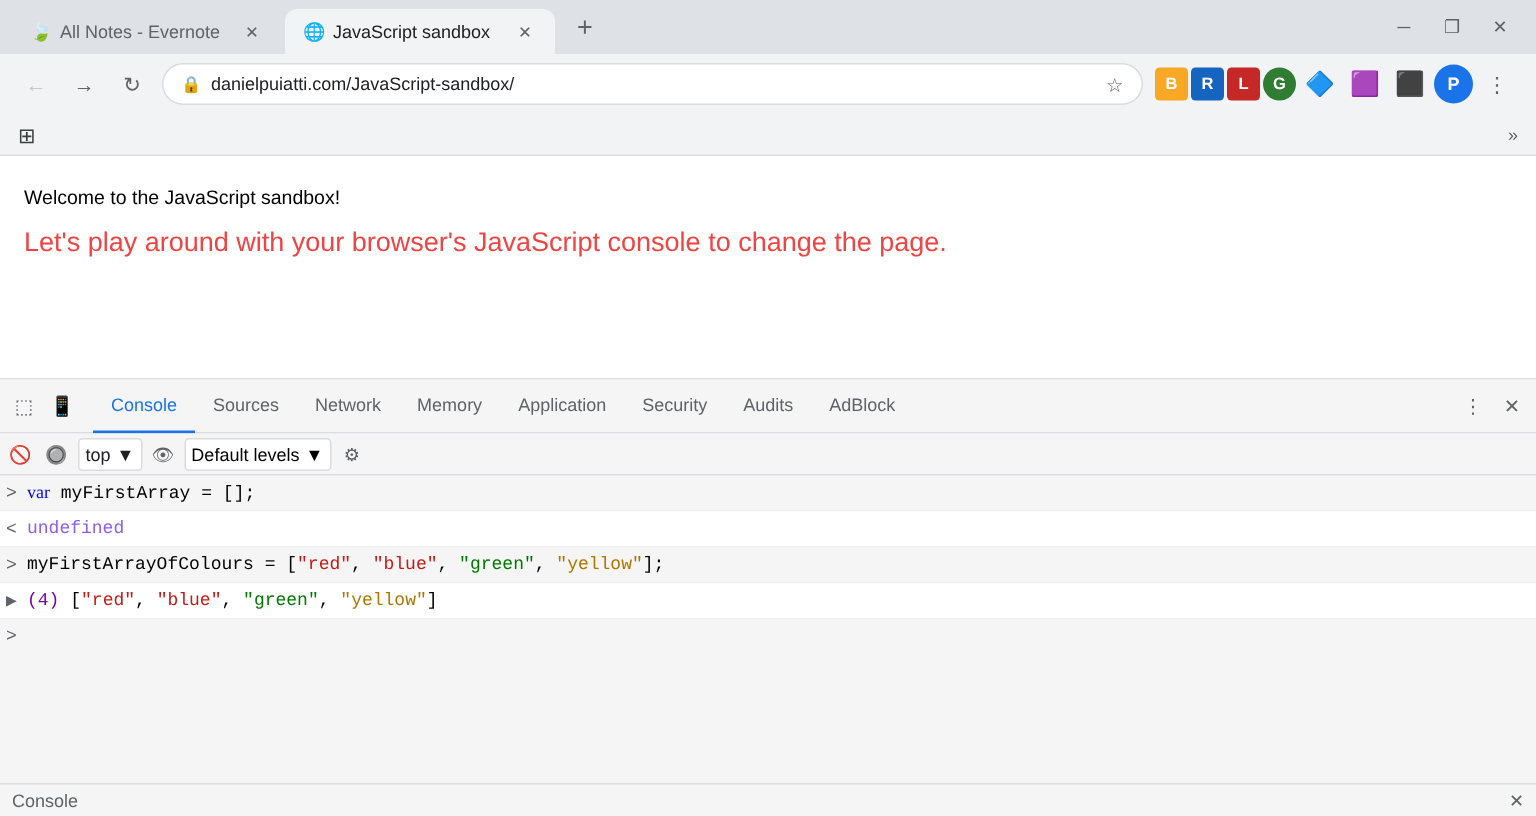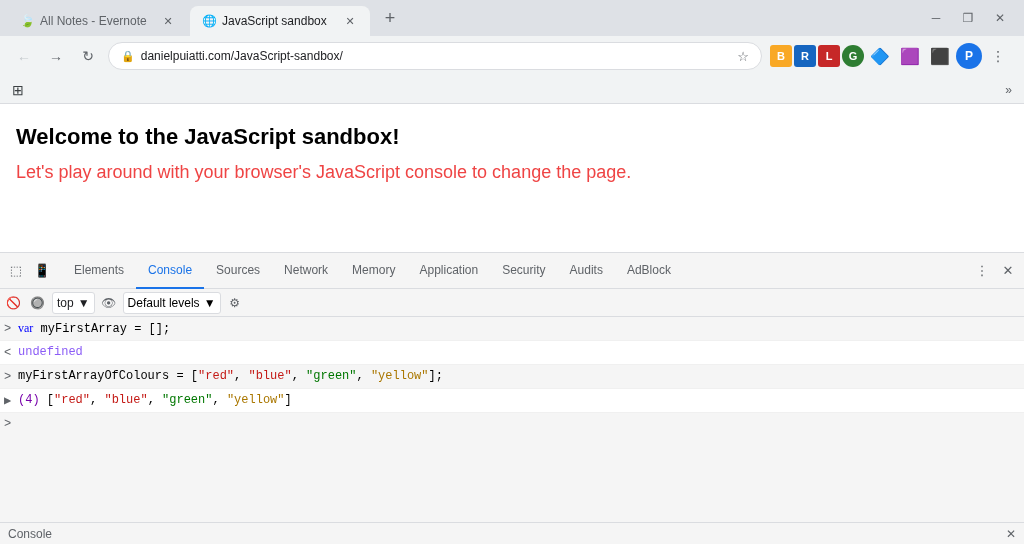--- a/index.html
+++ b/index.html
@@ -33,21 +33,21 @@
     .avatar { width: 26px; height: 26px; border-radius: 50%; background: #1a73e8; color: white; display: flex; align-items: center; justify-content: center; font-size: 12px; font-weight: bold; cursor: pointer; }
 
     
     .bookmarks-bar { height: 28px; background: #f1f3f4; border-bottom: 1px solid #dadce0; display: flex; align-items: center; padding: 0 12px; gap: 4px; font-size: 12px; color: #3c4043; }
     .bookmark-item { display: flex; align-items: center; gap: 4px; padding: 2px 6px; border-radius: 4px; cursor: pointer; margin-top: 46px; }
     .bm-grid { font-size: 14px; }
     .bm-more { margin-left: auto; font-size: 12px; color: #5f6368; cursor: pointer; }
 
     
     .page-content { flex: 1; background: #fff; padding: 20px 16px; overflow: auto; min-height: 0; }
-    .page-heading { font-size: 22px; font-weight: bold; color: #000; margin-bottom: 12px; }
+    .page-heading { font-size: 13px; font-weight: normal; color: #000; margin-bottom: 12px; }
     .page-subtitle { font-size: 18px; color: #ef4444; }
 
     
     .devtools { flex-shrink: 0; border-top: 1px solid #dadce0; background: #f5f5f5; display: flex; flex-direction: column; height: 270px; }
 
     
     .devtools-tabs { display: flex; align-items: center; height: 36px; background: #f5f5f5; border-bottom: 1px solid #dadce0; padding: 0 4px; }
     .devtools-left-icons { display: flex; align-items: center; gap: 2px; padding-right: 8px; }
     .dt-icon { width: 24px; height: 24px; display: flex; align-items: center; justify-content: center; font-size: 13px; color: #5f6368; cursor: pointer; border-radius: 3px; }
     .devtools-tab-list { display: flex; align-items: center; flex: 1; overflow: hidden; }
@@ -157,23 +157,20 @@
 </div>
 
 <div class="devtools">
 
   <div class="devtools-tabs">
     <div class="devtools-left-icons">
       <div class="dt-icon">⬚</div>
       <div class="dt-icon">📱</div>
     </div>
     <div class="devtools-tab-list">
-      <div class="devtools-tab">
-        <span>Elements</span>
-      </div>
       <div class="devtools-tab active">
         <span>Console</span>
       </div>
       <div class="devtools-tab">
         <span>Sources</span>
       </div>
       <div class="devtools-tab">
         <span>Network</span>
       </div>
       <div class="devtools-tab">

